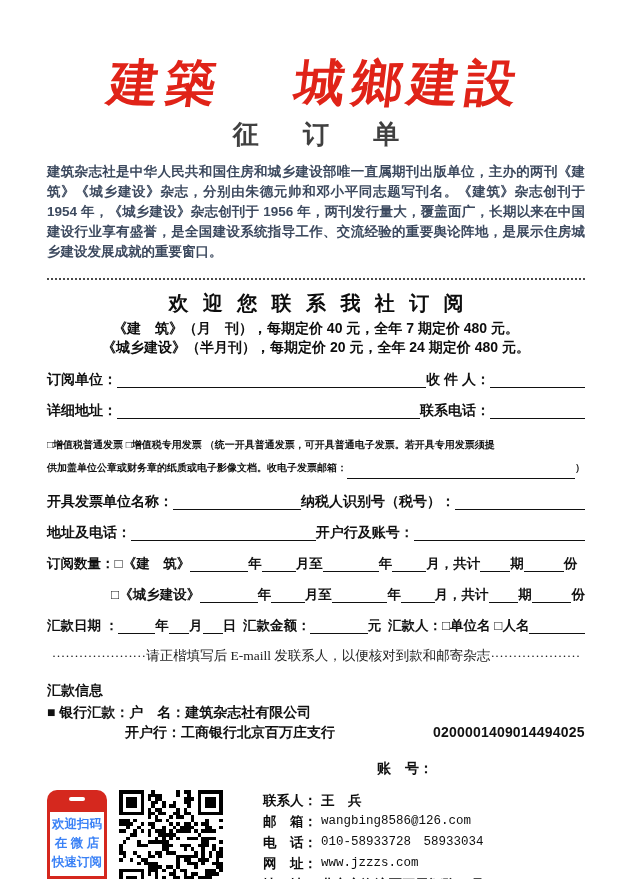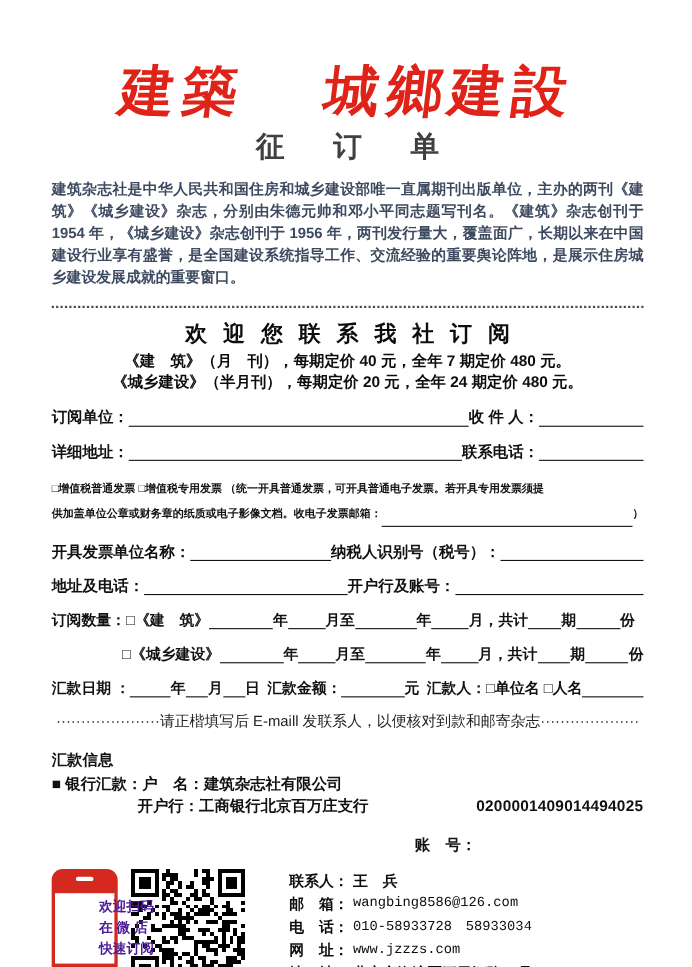--- a/index.html
+++ b/index.html
@@ -28,34 +28,34 @@
   .u{display:inline-block;border-bottom:1.5px solid #111;height:14px;flex:0 1 auto;}
   .gap{flex:0 1 8px;}
 
   .invoice-block{margin-top:14px;font-weight:bold;font-size:10px;line-height:23px;}
   .invoice-line2{display:flex;align-items:flex-end;white-space:pre;}
   .invoice-line2 .fill{height:15px;}
 
   .qrow{font-size:13.5px;}
   .qrow2{padding-left:64px;}
 
-  .note-line{margin-top:13px;font-family:Liberation Sans, sans-serif;font-size:13.5px;text-align:center;color:#222;white-space:pre;}
+  .note-line{margin-top:13px;font-family:Liberation Serif, serif;font-size:13.5px;text-align:center;color:#222;white-space:pre;}
 
   .remit-heading{margin-top:16px;font-weight:bold;font-size:14px;line-height:18px;}
   .bank-line{margin-top:3px;font-weight:bold;font-size:14px;line-height:20px;white-space:pre;}
   .branch-line{padding-left:78px;display:flex;font-weight:bold;font-size:14px;line-height:20px;white-space:pre;}
   .account-label{margin-left:42px;margin-top:36px;}
   .account-number{letter-spacing:0.2px;}
 
   
   .bottom{display:flex;margin-top:12px;align-items:flex-start;}
   .phone{position:relative;width:60px;height:112px;background:#d5281e;border-radius:10px;flex:0 0 auto;}
   .speaker{position:absolute;top:7px;left:50%;transform:translateX(-50%);width:16px;height:4px;background:#fff;border-radius:2px;}
   .screen{position:absolute;left:3px;right:3px;top:22px;bottom:26px;background:#fff;display:flex;flex-direction:column;justify-content:center;}
-  .screen div{color:#4c1d95;font-weight:bold;font-size:12.5px;line-height:19px;text-align:left;white-space:pre;padding-left:40px;}
+  .screen div{color:#3b82f6;font-weight:bold;font-size:12.5px;line-height:19px;text-align:center;white-space:pre;}
   .home{position:absolute;bottom:6px;left:50%;transform:translateX(-50%);width:13px;height:13px;background:#fff;border-radius:50%;}
   .qr{margin-left:12px;width:104px;height:104px;flex:0 0 auto;}
   .qr svg{display:block;width:104px;height:104px;shape-rendering:crispEdges;}
   .contact-list{margin-left:40px;font-size:13.5px;font-weight:bold;line-height:21px;color:#0d0d0d;}
   .contact-row{display:flex;white-space:pre;}
   .contact-label{display:inline-block;min-width:58px;}
   .contact-row:nth-child(2) .contact-value,
   .contact-row:nth-child(3) .contact-value,
   .contact-row:nth-child(4) .contact-value{font-family:"Liberation Mono",monospace;font-weight:normal;font-size:12.5px;}
 </style>

